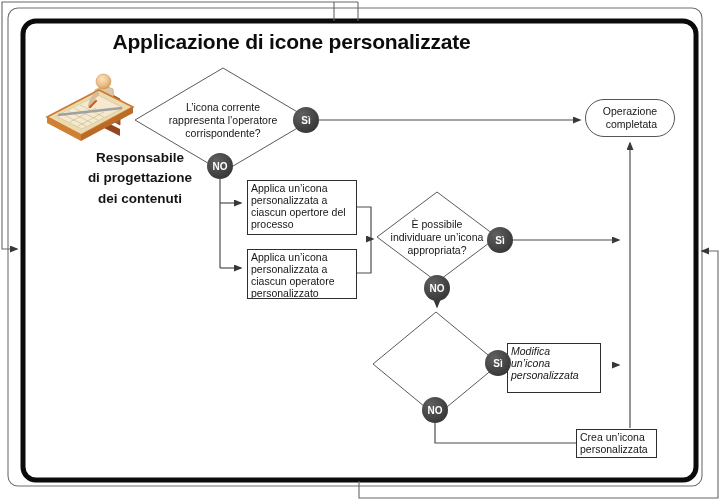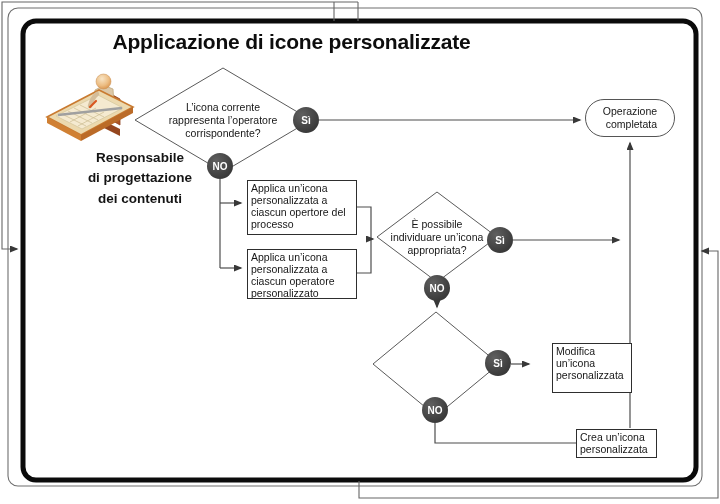--- a/index.html
+++ b/index.html
@@ -114,21 +114,21 @@
 appropriata?</div>
 
   <div class="pbox" style="left:247px; top:180px; width:110px; height:55px;">Applica un’icona
 personalizzata a
 ciascun opertore del
 processo</div>
   <div class="pbox" style="left:247px; top:249px; width:110px; height:50px;">Applica un’icona
 personalizzata a
 ciascun operatore
 personalizzato</div>
-  <div class="pbox" style="left:552px; top:343px; width:80px; height:50px;">Modifica
+  <div class="pbox" style="left:507px; top:343px; width:94px; height:50px;font-style:italic;">Modifica
 un’icona
 personalizzata</div>
   <div class="pbox" style="left:576px; top:429px; width:81px; height:29px;">Crea un’icona
 personalizzata</div>
 
   <div class="oval">Operazione
 completata</div>
 
   <div class="node-circle" style="left:293px; top:107px;">Sì</div>
   <div class="node-circle" style="left:207px; top:153px;">NO</div>

